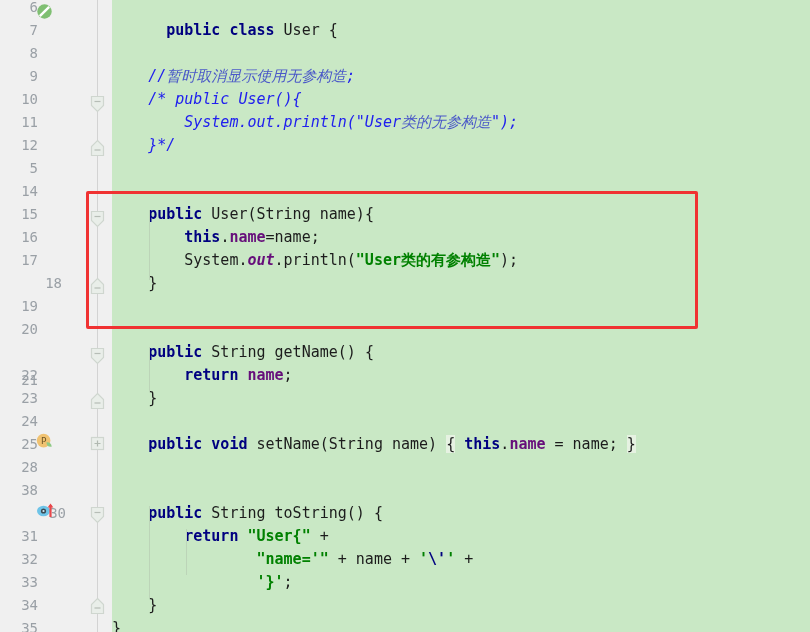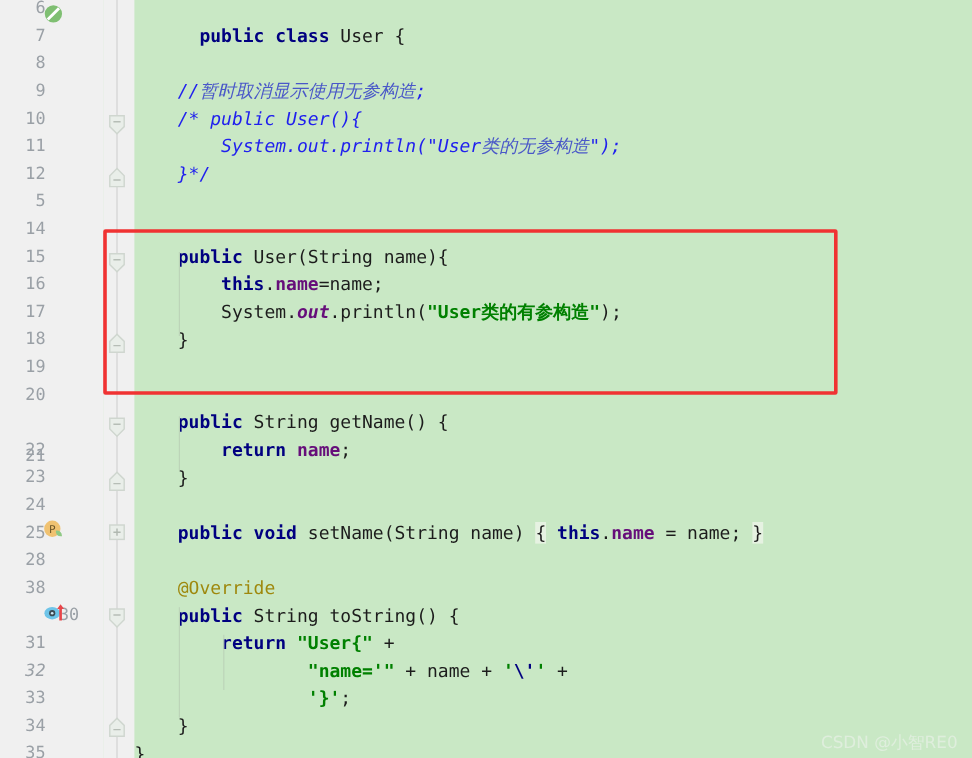--- a/index.html
+++ b/index.html
@@ -186,21 +186,21 @@
       </div>
     <div class="gline" style="top:203px;">
         <span class="gnum">15</span>
       </div>
     <div class="gline" style="top:226px;">
         <span class="gnum">16</span>
       </div>
     <div class="gline" style="top:249px;">
         <span class="gnum">17</span>
       </div>
-    <div class="gline" style="top:272px;">
+    <div class="gline" style="top:272px;padding-left:24px;">
         <span class="gnum">18</span>
       </div>
     <div class="gline" style="top:295px;">
         <span class="gnum">19</span>
       </div>
     <div class="gline" style="top:318px;">
         <span class="gnum">20</span>
       </div>
     <div class="gline" style="top:341px;margin-top:28px;">
         <span class="gnum">21</span>
@@ -222,21 +222,21 @@
       </div>
     <div class="gline" style="top:479px;">
         <span class="gnum">38</span>
       </div>
     <div class="gline" style="top:502px;padding-left:28px;">
         <span class="gnum">30</span>
       </div>
     <div class="gline" style="top:525px;">
         <span class="gnum">31</span>
       </div>
-    <div class="gline" style="top:548px;font-style:italic;">
+    <div class="gline" style="top:548px;">
         <span class="gnum">32</span>
       </div>
     <div class="gline" style="top:571px;">
         <span class="gnum">33</span>
       </div>
     <div class="gline" style="top:594px;">
         <span class="gnum">34</span>
       </div>
     <div class="gline" style="top:617px;">
         <span class="gnum">35</span>
@@ -353,26 +353,24 @@
     <div class="cline" style="top:249px;"><span>        <span class="plain">System</span><span class="plain">.</span><span class="statfld">out</span><span class="plain">.</span><span class="plain">println</span><span class="plain">(</span><span class="str">"User类的有参构造"</span><span class="plain">)</span><span class="plain">;</span></span></div>
     <div class="cline" style="top:272px;"><span>    <span class="plain">}</span></span></div>
     <div class="cline" style="top:295px;"><span></span></div>
     <div class="cline" style="top:318px;"><span></span></div>
     <div class="cline" style="top:341px;"><span>    <span class="kw">public</span><span class="plain"> </span><span class="plain">String</span><span class="plain"> </span><span class="plain">getName</span><span class="plain">(</span><span class="plain">)</span><span class="plain"> </span><span class="plain">{</span></span></div>
     <div class="cline" style="top:364px;"><span>        <span class="kw">return</span><span class="plain"> </span><span class="field">name</span><span class="plain">;</span></span></div>
     <div class="cline" style="top:387px;"><span>    <span class="plain">}</span></span></div>
     <div class="cline" style="top:410px;"><span></span></div>
     <div class="cline" style="top:433px;"><span>    <span class="kw">public</span><span class="plain"> </span><span class="kw">void</span><span class="plain"> </span><span class="plain">setName</span><span class="plain">(</span><span class="plain">String</span><span class="plain"> </span><span class="plain">name</span><span class="plain">)</span><span class="plain"> </span><span class="plain brace-hl">{</span><span class="plain"> </span><span class="kw">this</span><span class="plain">.</span><span class="field">name</span><span class="plain"> </span><span class="plain">=</span><span class="plain"> </span><span class="plain">name</span><span class="plain">;</span><span class="plain"> </span><span class="plain brace-hl">}</span></span></div>
     <div class="cline" style="top:456px;"><span></span></div>
-    <div class="cline" style="top:479px;"><span>    <span class="anno">@Override</span></span></div>
     <div class="cline" style="top:502px;"><span>    <span class="kw">public</span><span class="plain"> </span><span class="plain">String</span><span class="plain"> </span><span class="plain">toString</span><span class="plain">(</span><span class="plain">)</span><span class="plain"> </span><span class="plain">{</span></span></div>
     <div class="cline" style="top:525px;"><span>        <span class="kw">return</span><span class="plain"> </span><span class="str">"User{"</span><span class="plain"> </span><span class="plain">+</span></span></div>
     <div class="cline" style="top:548px;"><span>                <span class="str">"name='"</span><span class="plain"> </span><span class="plain">+</span><span class="plain"> </span><span class="plain">name</span><span class="plain"> </span><span class="plain">+</span><span class="plain"> </span><span class="str">'</span><span class="esc">\'</span><span class="str">'</span><span class="plain"> </span><span class="plain">+</span></span></div>
     <div class="cline" style="top:571px;"><span>                <span class="str">'}'</span><span class="plain">;</span></span></div>
     <div class="cline" style="top:594px;"><span>    <span class="plain">}</span></span></div>
     <div class="cline" style="top:617px;"><span><span class="plain">}</span></span></div>
   </div>
 
   <div id="redbox"></div>
 
-  <div id="watermark">CSDN @小智RE0</div>
 
 </div>
 
 </body></html>

